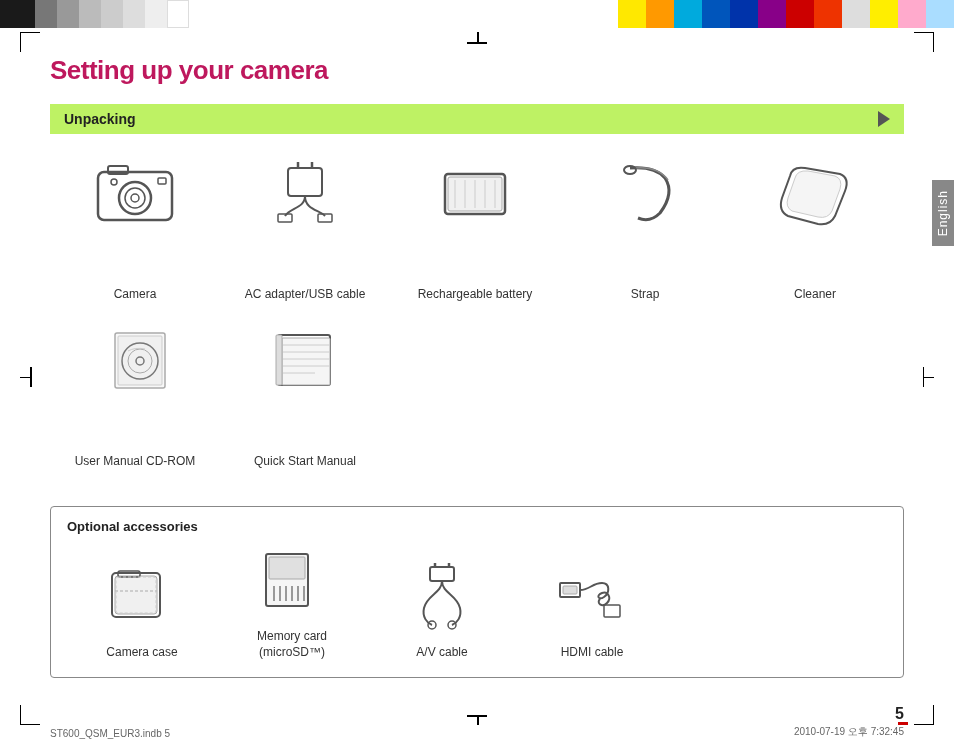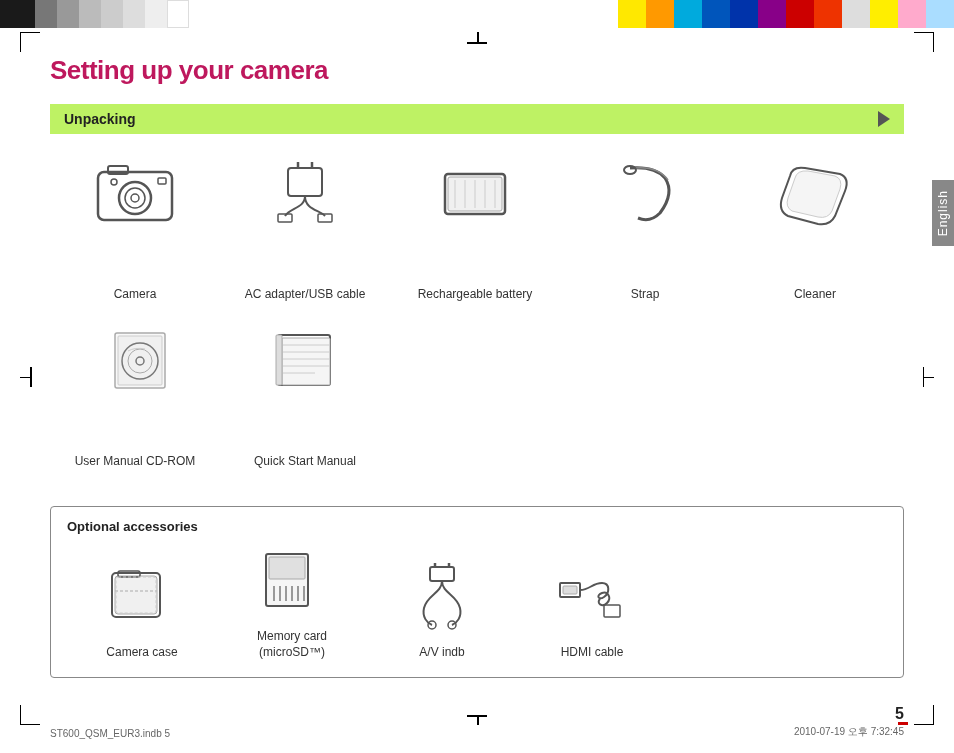--- a/index.html
+++ b/index.html
@@ -539,21 +539,21 @@
             <line x1="33" y1="4" x2="33" y2="0" stroke="#555" stroke-width="2.5"></line>
             <line x1="47" y1="4" x2="47" y2="0" stroke="#555" stroke-width="2.5"></line>
 
             <path d="M40 18 C40 30, 25 32, 22 45 C20 54, 25 60, 30 62" fill="none" stroke="#555" stroke-width="2"></path>
             <path d="M40 18 C40 30, 55 32, 58 45 C60 54, 55 60, 50 62" fill="none" stroke="#555" stroke-width="2"></path>
 
             <circle cx="30" cy="62" r="4" fill="none" stroke="#555" stroke-width="1.5"></circle>
             <circle cx="50" cy="62" r="4" fill="none" stroke="#555" stroke-width="1.5"></circle>
           </svg>
         </div>
-        <span class="optional-item-label">A/V indb</span>
+        <span class="optional-item-label">A/V cable</span>
       </div>
 
 
       <div class="optional-item">
         <div class="optional-item-image">
           <svg width="80" height="65" viewBox="0 0 80 65">
 
             <rect x="8" y="20" width="20" height="14" rx="1" fill="none" stroke="#555" stroke-width="2"></rect>
             <rect x="11" y="23" width="14" height="8" rx="1" fill="#ddd" stroke="#aaa" stroke-width="1"></rect>
 

